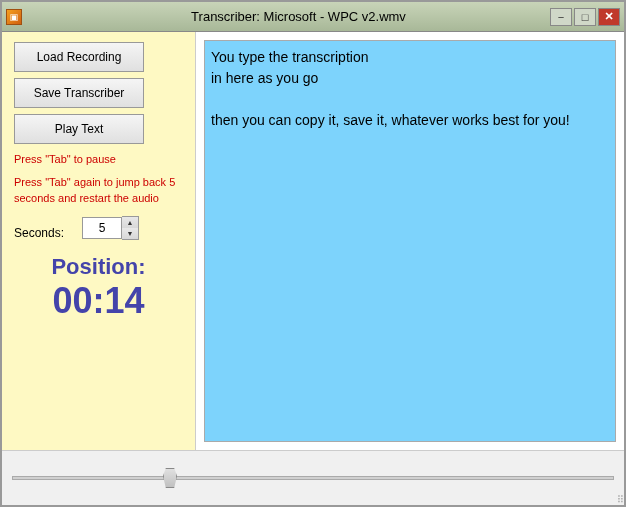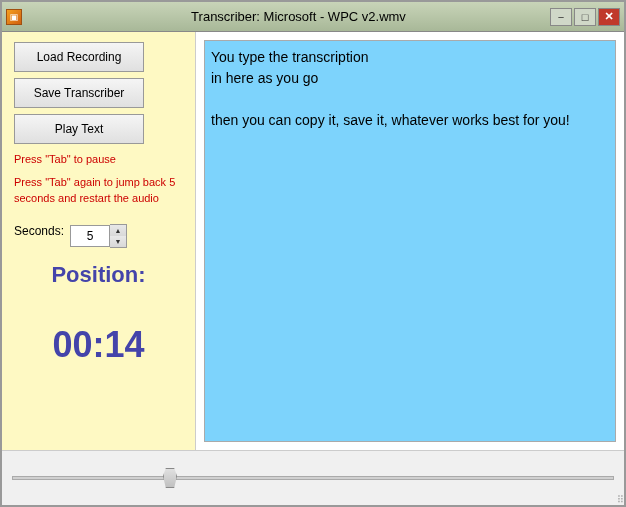--- a/index.html
+++ b/index.html
@@ -114,23 +114,23 @@
 
     .hint-text {
       font-size: 11px;
       color: #cc0000;
       line-height: 1.4;
       margin-top: 2px;
     }
 
     .seconds-row {
       display: flex;
-      align-items: flex-start;
-      gap: 6px;
-      margin-top: 12px;
+      align-items: flex-end;
+      gap: 18px;
+      margin-top: 4px;
     }
 
     .seconds-label {
       font-size: 12px;
       color: #000;
     }
 
     .seconds-input-wrap {
       display: flex;
       align-items: center;
@@ -164,21 +164,20 @@
       align-items: center;
       justify-content: center;
       color: #333;
     }
 
     .position-section {
       margin-top: 8px;
       display: flex;
       flex-direction: column;
       align-items: center;
-      gap: 36px;
     }
 
     .position-label {
       font-size: 22px;
       font-weight: bold;
       color: #4444aa;
     }
 
     .position-time {
       font-size: 36px;

